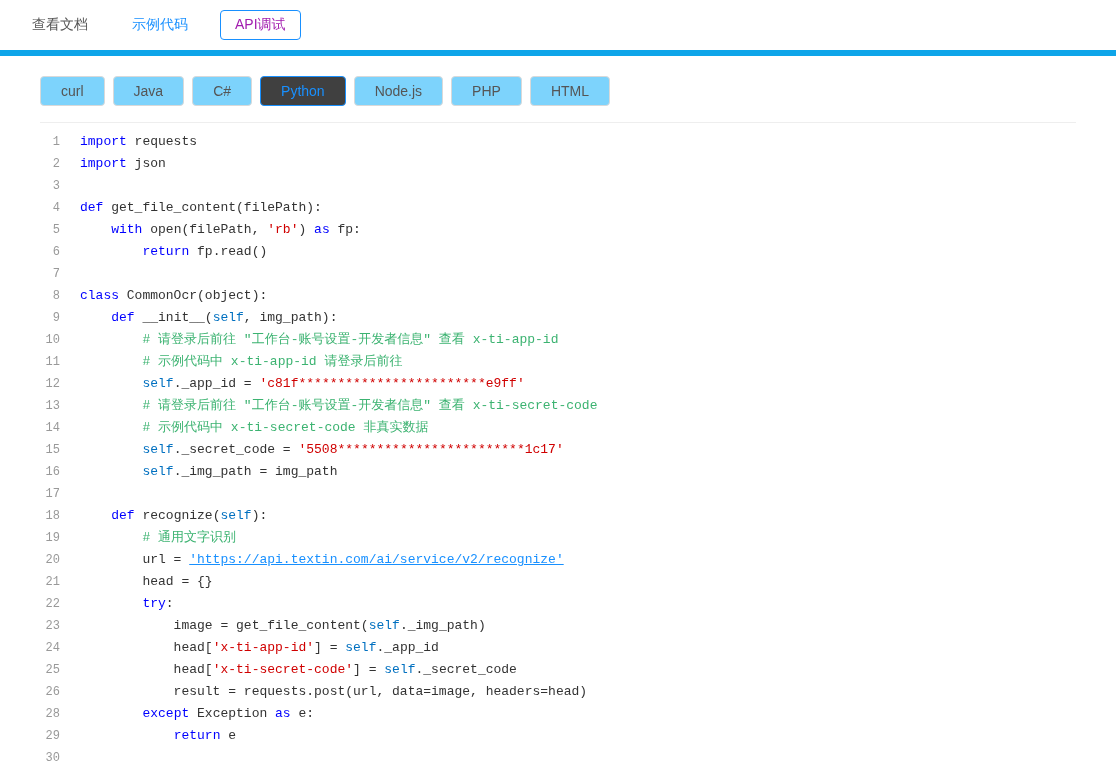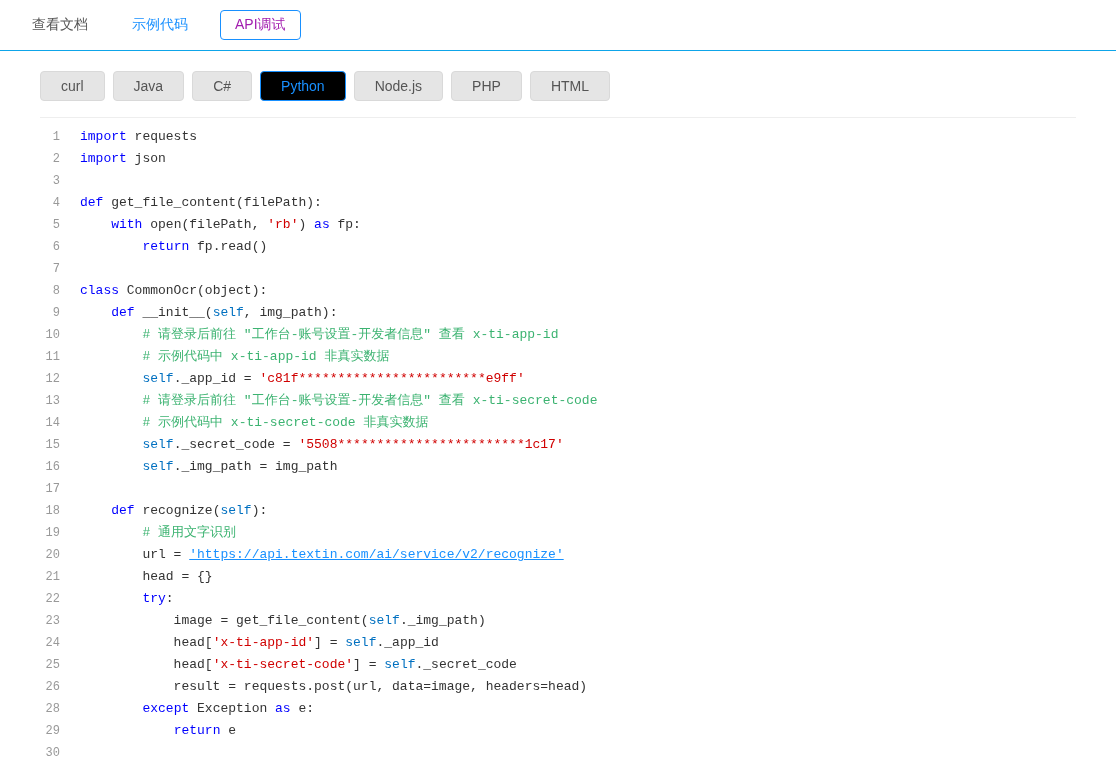--- a/index.html
+++ b/index.html
@@ -8,21 +8,21 @@
       background: #fff;
       color: #333;
       font-size: 14px;
     }
 
     
     .top-nav {
       display: flex;
       align-items: center;
       padding: 10px 20px;
-      border-bottom: 1px solid #0ea5e9;
+      border-bottom: 6px solid #0ea5e9;
       gap: 20px;
     }
     .nav-item {
       padding: 6px 12px;
       cursor: pointer;
       color: #555;
       font-size: 14px;
       border-radius: 4px;
     }
     .nav-item.active {
@@ -44,26 +44,26 @@
       gap: 8px;
       padding: 20px 40px 16px 40px;
     }
     .lang-tab {
       padding: 6px 20px;
       border: 1px solid #d9d9d9;
       border-radius: 4px;
       cursor: pointer;
       font-size: 14px;
       color: #555;
-      background: #e5e5e5;
+      background: #7dd3fc;
     }
     .lang-tab.active {
       border-color: #1890ff;
       color: #1890ff;
-      background: #000000;
+      background: #404040;
     }
 
     
     .code-container {
       margin: 0 40px;
       background: #fff;
       border-top: 1px solid #eee;
     }
     .code-block {
       font-family: 'Consolas', 'Monaco', 'Courier New', monospace;
@@ -166,21 +166,21 @@
       <span class="line-content">    <span class="kw">def</span> __init__(<span class="self-blue">self</span>, img_path):</span>
     </div>
 
     <div class="code-line">
       <span class="line-num">10</span>
       <span class="line-content">        <span class="comment"># 请登录后前往 "工作台-账号设置-开发者信息" 查看 x-ti-app-id</span></span>
     </div>
 
     <div class="code-line">
       <span class="line-num">11</span>
-      <span class="line-content">        <span class="comment"># 示例代码中 x-ti-app-id 非真实数据</span></span>
+      <span class="line-content">        <span class="comment"># 示例代码中 x-ti-app-id 请登录后前往</span></span>
     </div>
 
     <div class="code-line">
       <span class="line-num">12</span>
       <span class="line-content">        <span class="self-blue">self</span>._app_id = <span class="string-red">'c81f************************e9ff'</span></span>
     </div>
 
     <div class="code-line">
       <span class="line-num">13</span>
       <span class="line-content">        <span class="comment"># 请登录后前往 "工作台-账号设置-开发者信息" 查看 x-ti-secret-code</span></span>

